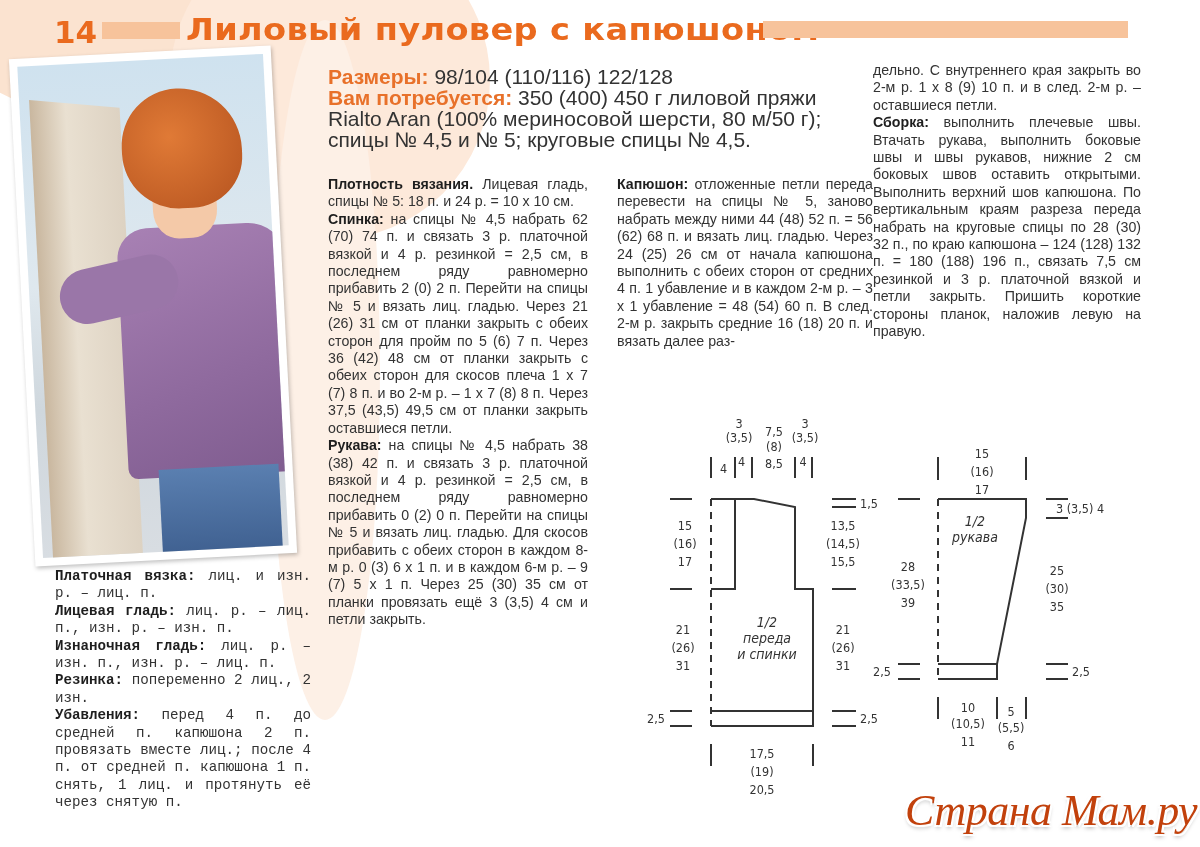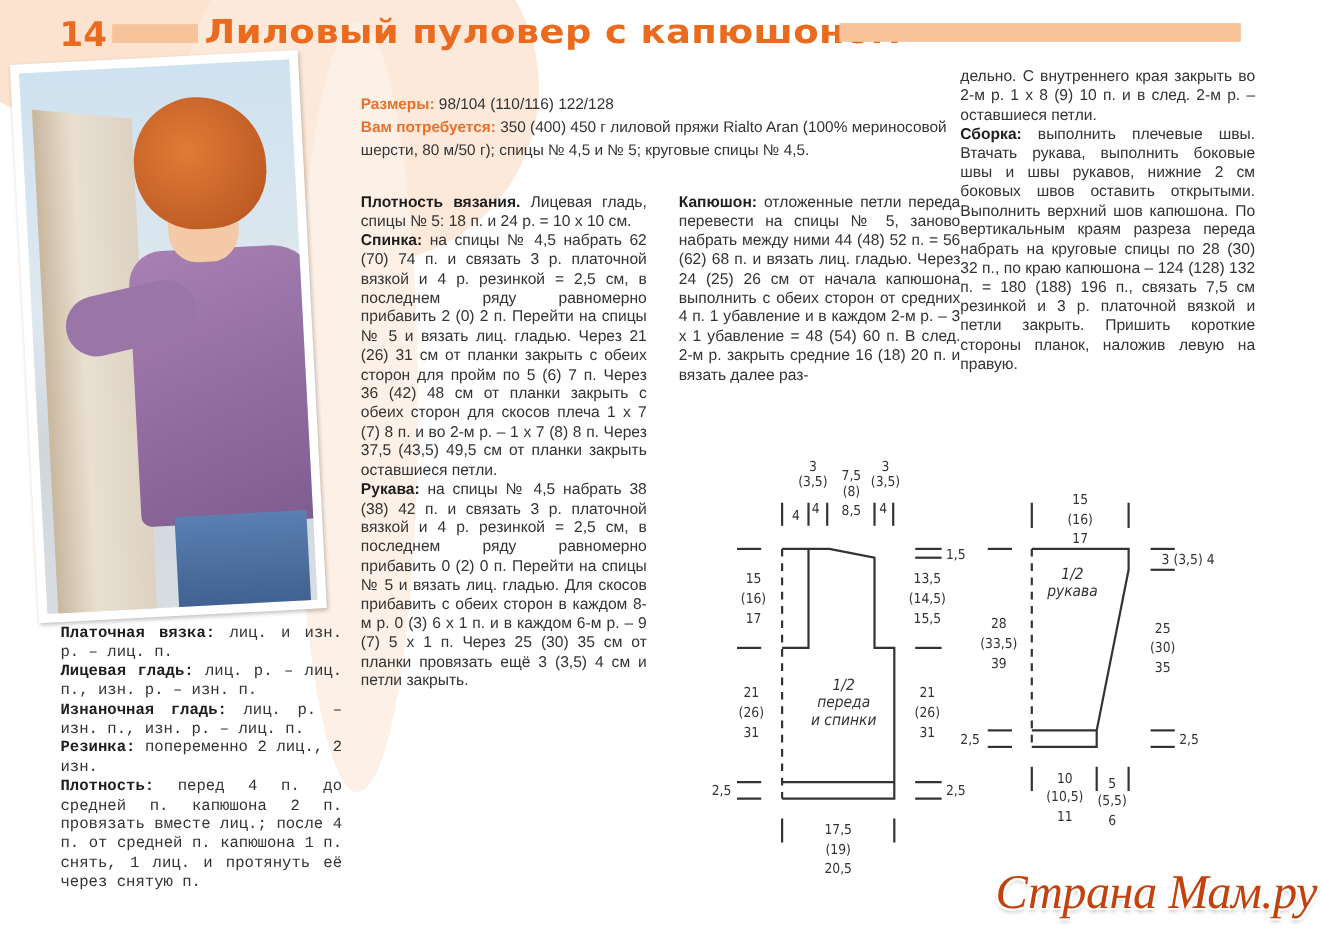--- a/index.html
+++ b/index.html
@@ -35,21 +35,21 @@
   .sleeve { position:absolute; left:30px; top:200px; width:120px; height:55px; border-radius:30px; background:#9a76a8; transform:rotate(-10deg); }
   .jeans { position:absolute; left:120px; top:410px; width:120px; height:90px; background:linear-gradient(180deg,#5a7fb0,#3e5f8f); }
 
   
   .block { position:absolute; font-size:14.2px; line-height:17.4px; color:#333; }
   .block p { margin:0; }
   .block b { color:#1e1e1e; }
   .justify { text-align:justify; }
   .orange-label { color:#e8712a; font-weight:bold; }
 
-  .sizes-block { left:328px; top:66px; width:540px; font-size:14px; line-height:21px; color:#333;margin-top:18px; }
+  .sizes-block { left:328px; top:66px; width:540px; font-size:21px; line-height:21px; color:#333; }
   .col1 { left:328px; top:176px; width:260px; }
   .col2 { left:579px; top:176px; width:256px;margin-left:38px; }
   .col3 { left:873px; top:62px; width:268px; }
   .glossary { left:55px; top:568px; width:256px;font-family:Liberation Mono, monospace; }
 
   
   .diagram { position:absolute; left:0; top:0; width:1200px; height:847px; pointer-events:none; }
   .diagram text { font-family:"DejaVu Sans Condensed","DejaVu Sans",sans-serif; font-size:12.5px; fill:#333; }
   .diagram .label-italic { font-style:italic; font-size:14px; }
 
@@ -98,21 +98,21 @@
 <div class="block col3 justify">
   <p><span>дельно. С внутреннего края закрыть во 2-м р. 1 x 8 (9) 10 п. и в след. 2-м р. – оставшиеся петли.</span></p>
   <p><b>Сборка:</b><span> выполнить плечевые швы. Втачать рукава, выполнить боковые швы и швы рукавов, нижние 2 см боковых швов оставить открытыми. Выполнить верхний шов капюшона. По вертикальным краям разреза переда набрать на круговые спицы по 28 (30) 32 п., по краю капюшона – 124 (128) 132 п. = 180 (188) 196 п., связать 7,5 см резинкой и 3 р. платочной вязкой и петли закрыть. Пришить короткие стороны планок, наложив левую на правую.</span></p>
 </div>
 
 <div class="block glossary justify">
   <p><b>Платочная вязка:</b><span> лиц. и изн. р. – лиц. п.</span></p>
   <p><b>Лицевая гладь:</b><span> лиц. р. – лиц. п., изн. р. – изн. п.</span></p>
   <p><b>Изнаночная гладь:</b><span> лиц. р. – изн. п., изн. р. – лиц. п.</span></p>
   <p><b>Резинка:</b><span> попеременно 2 лиц., 2 изн.</span></p>
-  <p><b>Плотность:</b><span> перед 4 п. до средней п. капюшона 2 п. провязать вместе лиц.; после 4 п. от средней п. капюшона 1 п. снять, 1 лиц. и протянуть её через снятую п.</span></p>
+  <p><b>Убавления:</b><span> перед 4 п. до средней п. капюшона 2 п. провязать вместе лиц.; после 4 п. от средней п. капюшона 1 п. снять, 1 лиц. и протянуть её через снятую п.</span></p>
 </div>
 
 <svg class="diagram" viewBox="0 0 1200 847">
   <g stroke="#333" fill="none" stroke-width="2">
 
     <path d="M711,499 L735,499 L754,499 L795,507 L795,589 L813,589 L813,726 L711,726"></path>
     <path d="M735,499 L735,589 L711,589"></path>
     <line x1="711" y1="711" x2="813" y2="711"></line>
     <line x1="711" y1="499" x2="711" y2="726" stroke-dasharray="7,6"></line>
   </g>

